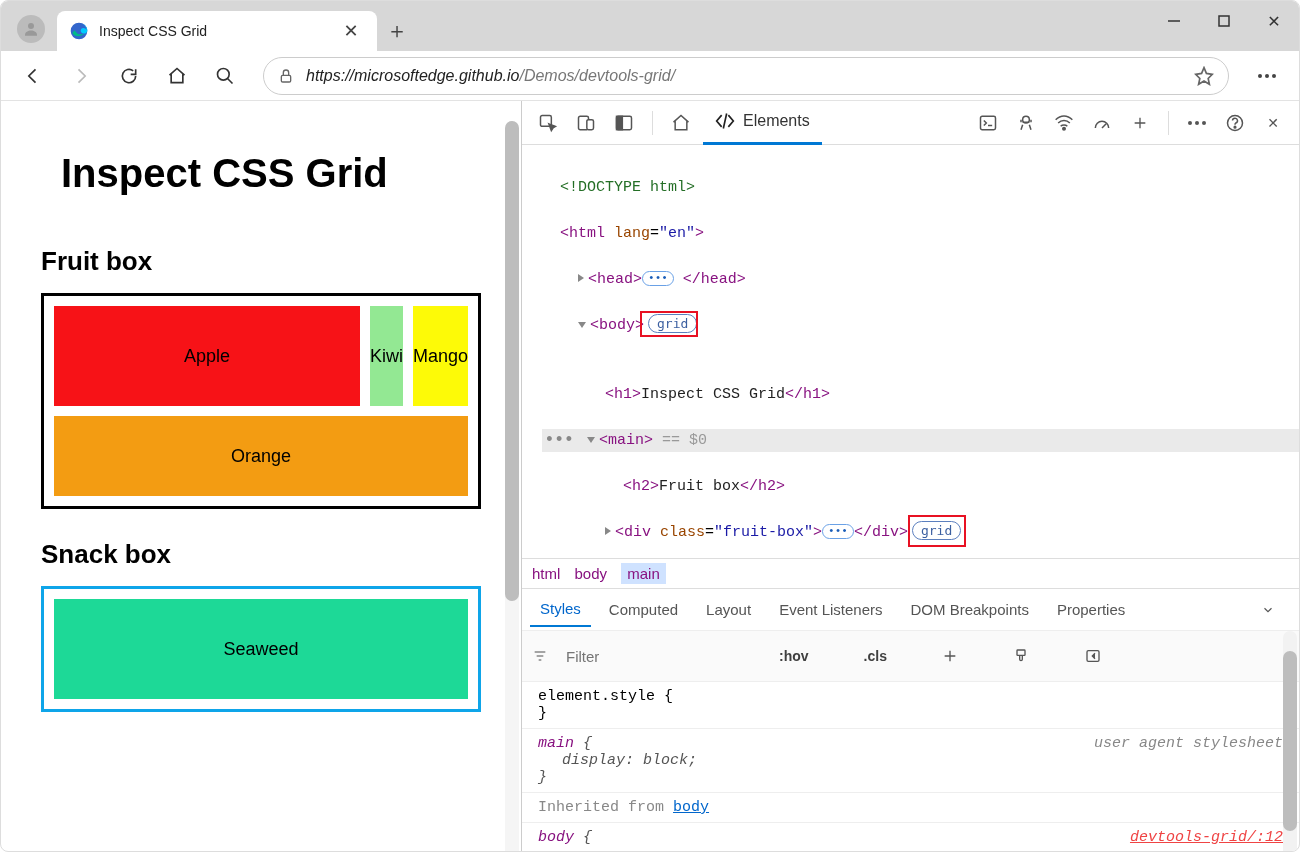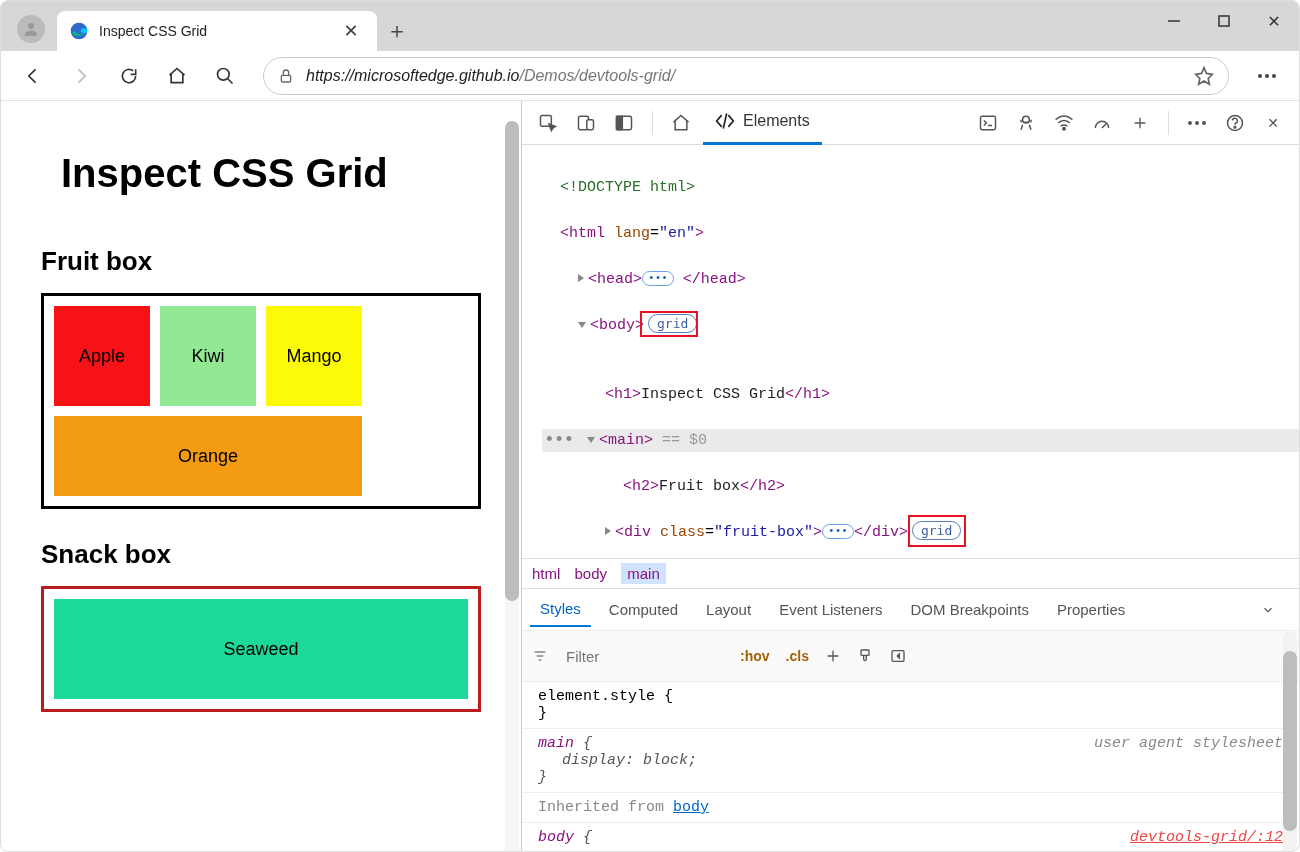--- a/index.html
+++ b/index.html
@@ -138,35 +138,35 @@
   .page-pane h1 {
     font-size: 40px; font-weight: 700; margin: 30px 0 50px 20px;
   }
   .page-pane h2 {
     font-size: 26px; font-weight: 700; margin: 12px 0 16px 0;
   }
   .fruit-box {
     border: 3px solid #000;
     padding: 10px;
     display: grid;
-    grid-template-columns: repeat(4, 1fr);
+    grid-template-columns: repeat(1, 1fr);
     gap: 10px;
     margin-bottom: 30px;
   }
   .fruit {
     height: 100px;
     display: flex; align-items: center; justify-content: center;
     font-size: 18px;
   }
   .fruit.apple  { background: #f71217; }
   .fruit.kiwi   { background: #93e893; }
   .fruit.mango  { background: #fdfa07; }
   .fruit.orange { background: #f39c12; grid-column: 1 / 4; height: 80px; }
   .snack-box {
-    border: 3px solid #b91c1c;
+    border: 3px solid #0ea5e9;
     padding: 10px;
     margin-bottom: 10px;
   }
   .snack {
     height: 100px;
     background: #1dd997;
     display: flex; align-items: center; justify-content: center;
     font-size: 18px;
   }
 
@@ -299,21 +299,21 @@
     padding: 0 10px;
     gap: 16px;
     font-size: 14px;
   }
   .filter-input {
     flex: 1; max-width: 160px;
     border: none; background: transparent;
     color: #888; font-size: 15px;
     outline: none;
   }
-  .styles-toolbar .tool { color: #a16207; cursor: pointer; }
+  .styles-toolbar .tool { color: #404040; cursor: pointer; margin-left: 39px; }
 
   .styles-body {
     font-family: "Consolas", "Courier New", monospace;
     font-size: 15px;
     overflow: auto;
     position: relative;
   }
   .rule-block {
     padding: 6px 16px;
     border-bottom: 1px solid #eee;

